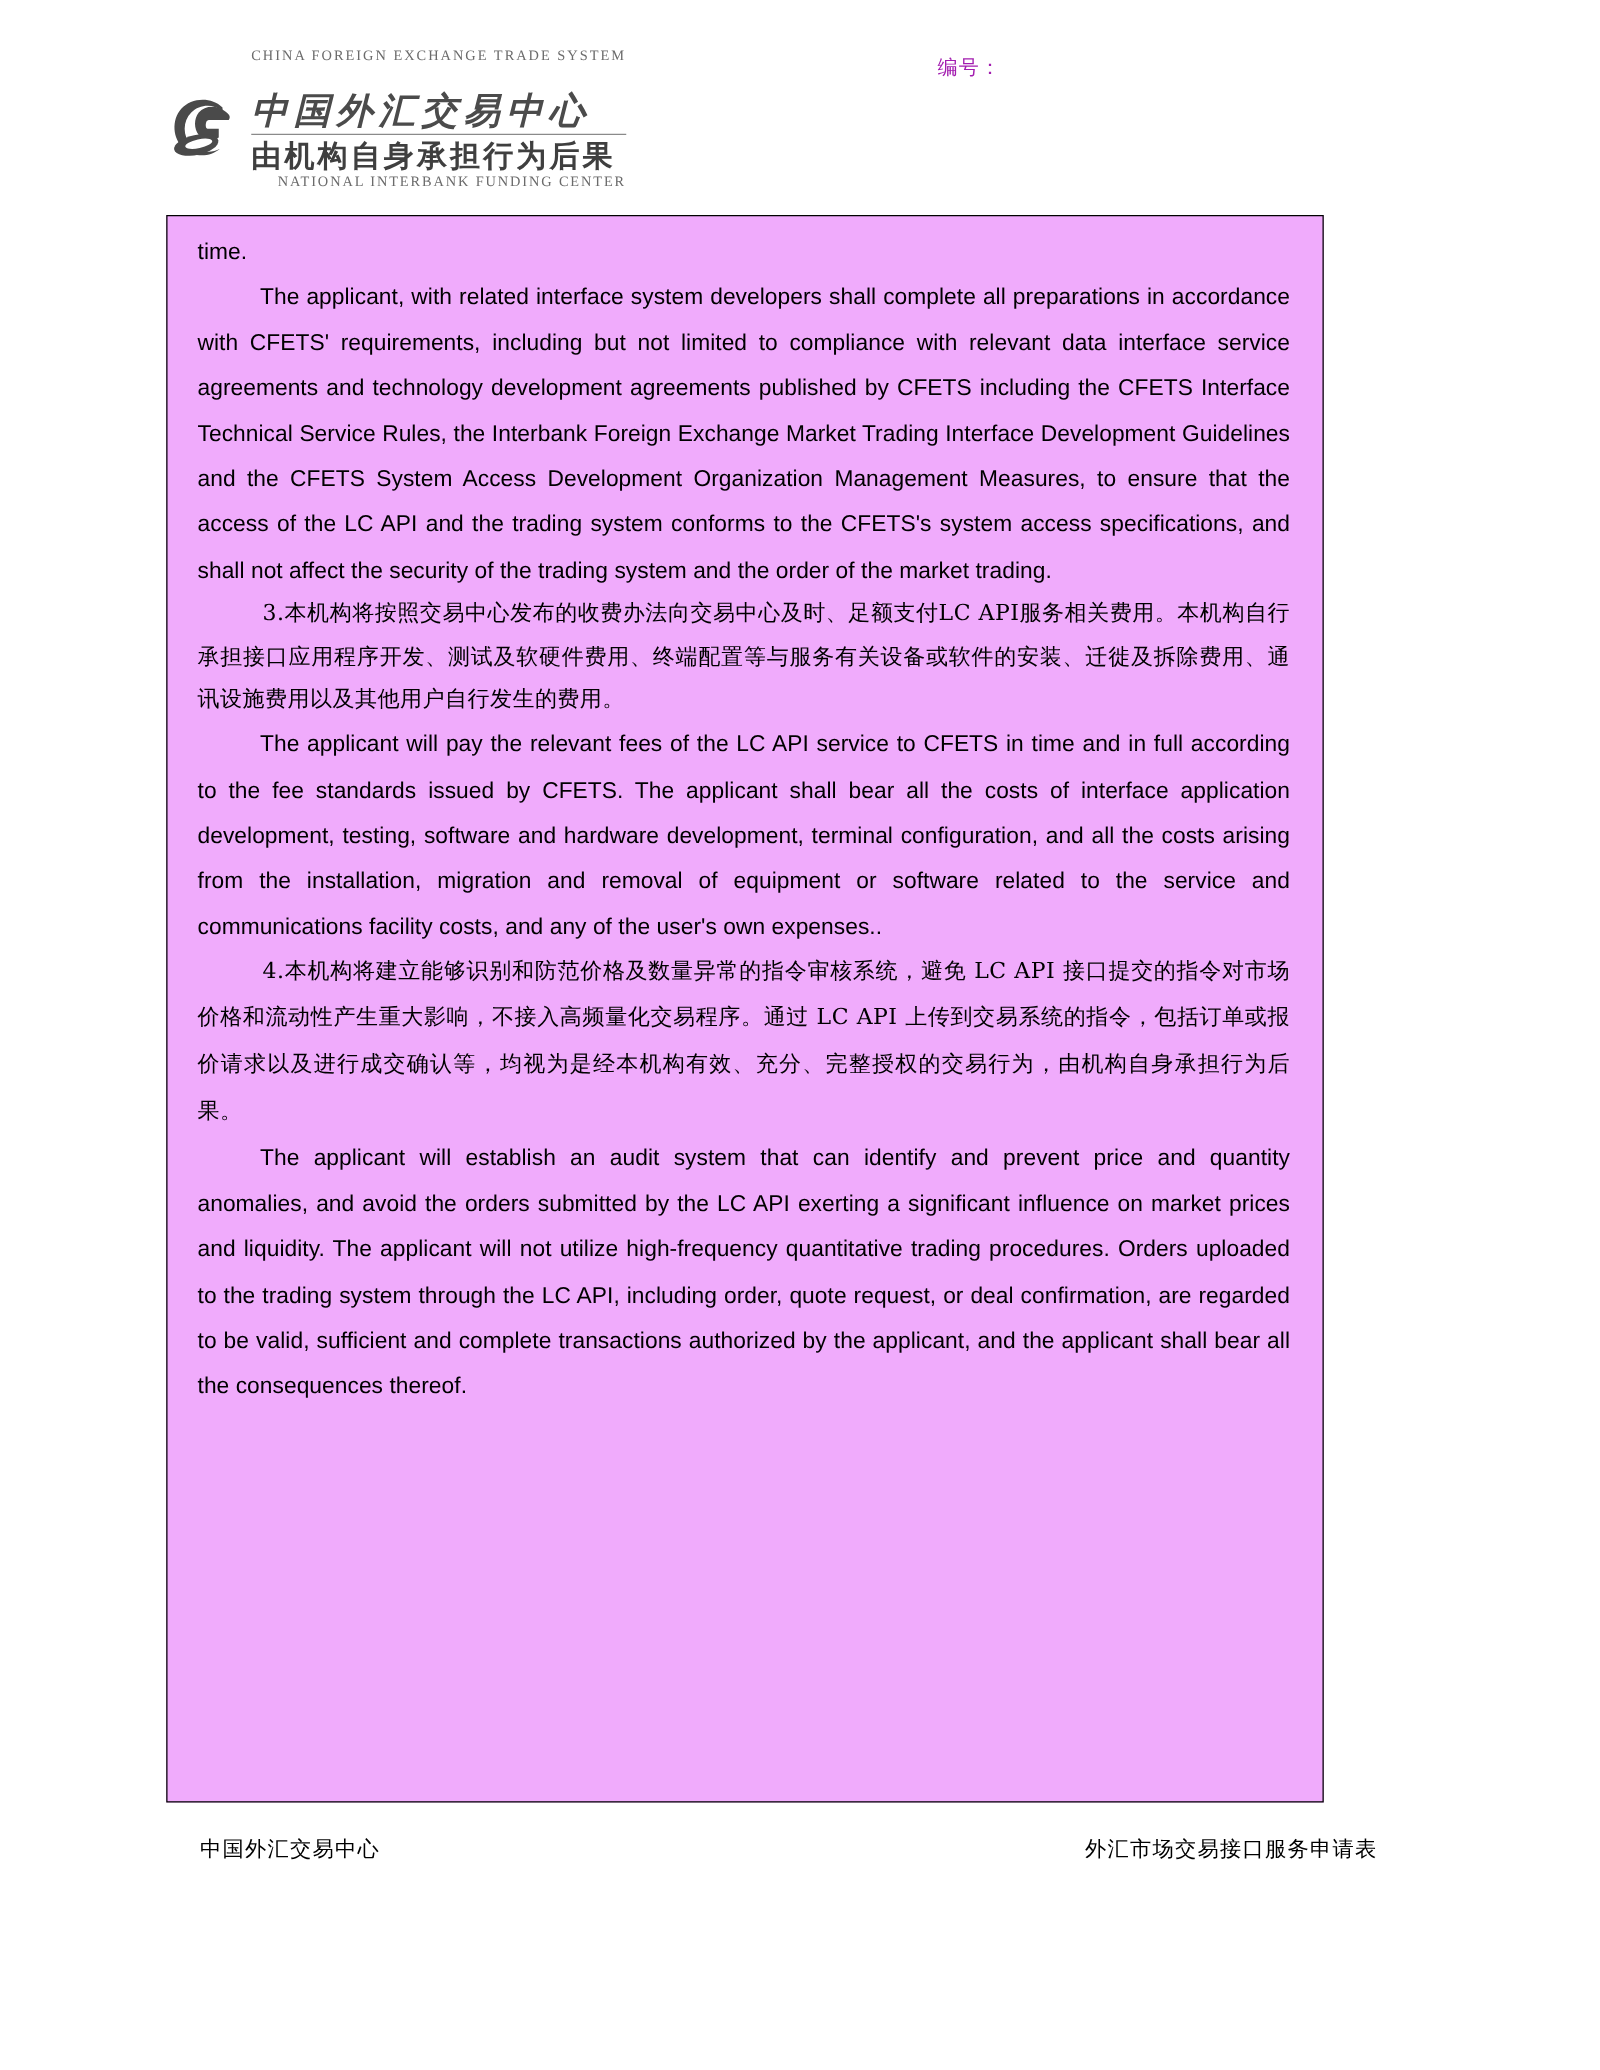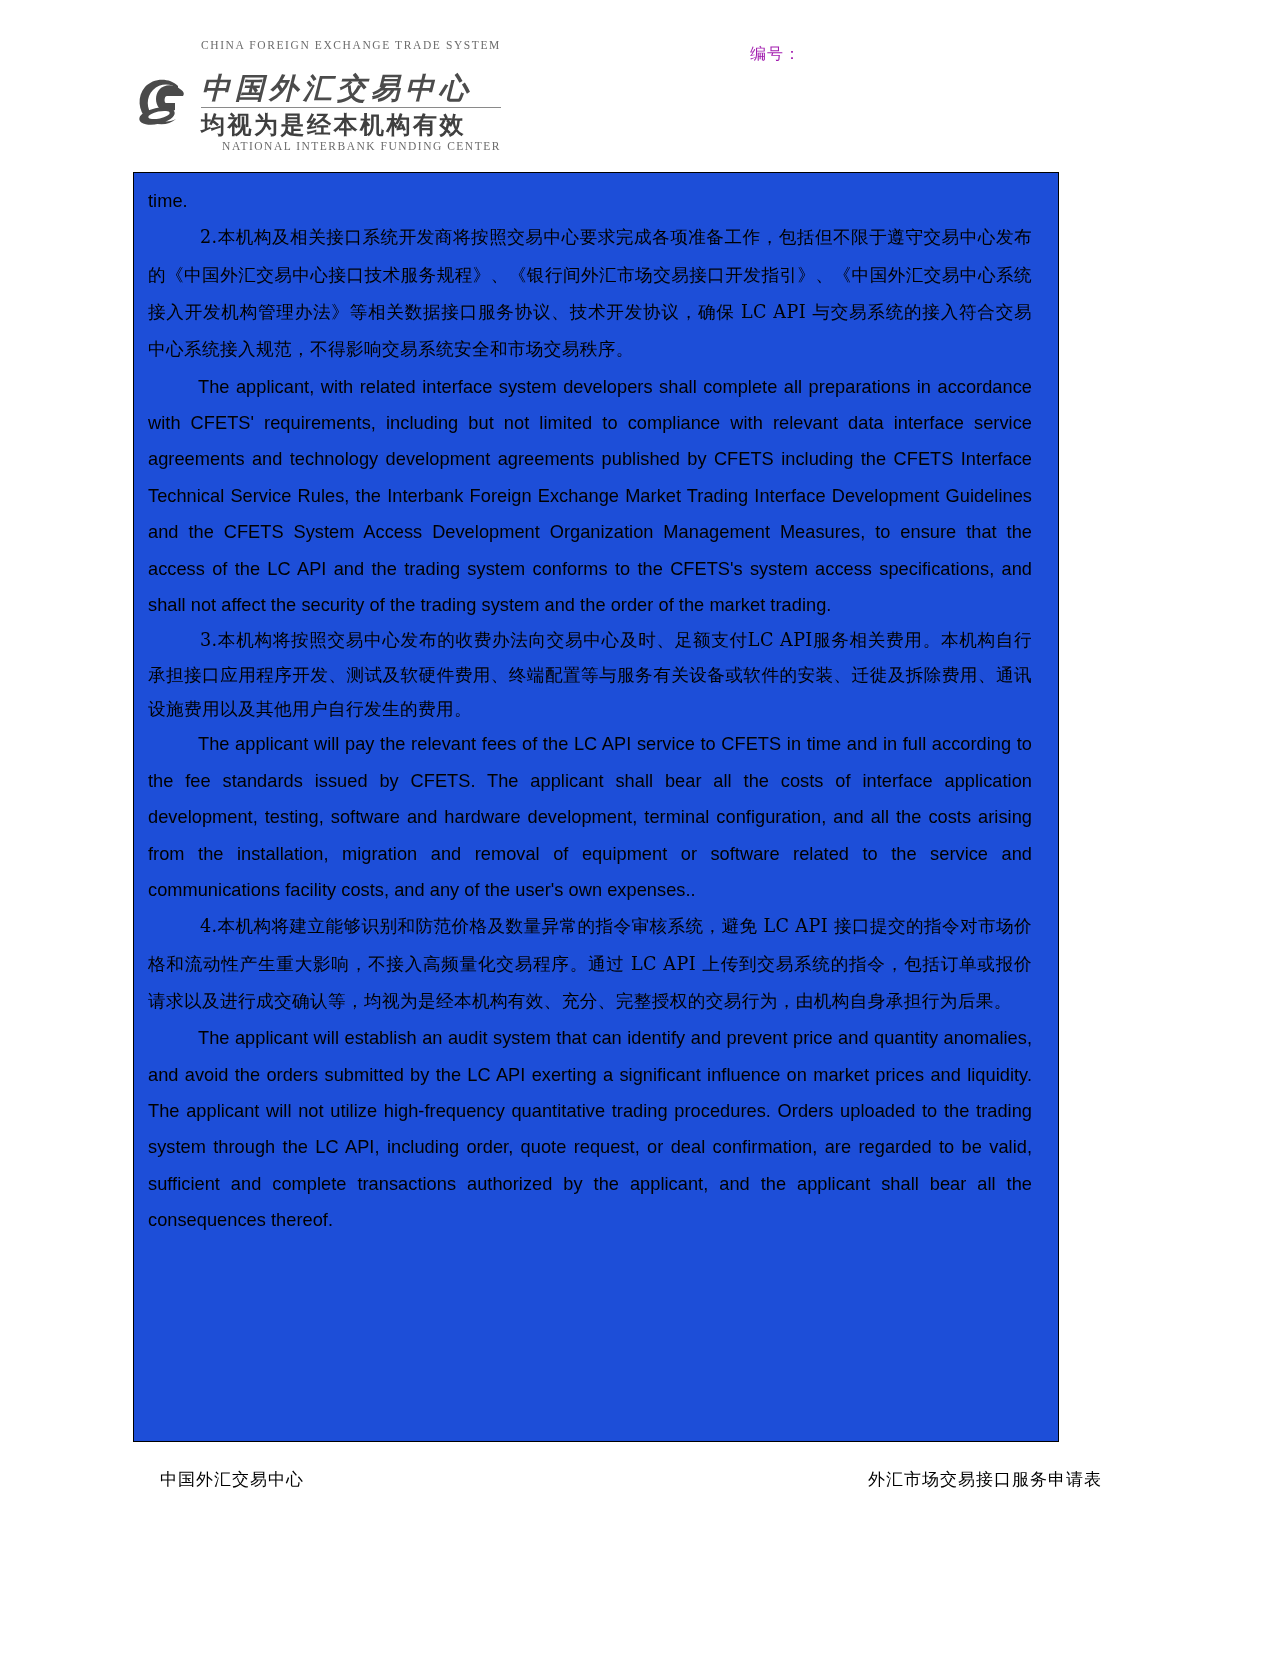--- a/index.html
+++ b/index.html
@@ -117,22 +117,22 @@
   }
 
   
   .content-frame {
     position: absolute;
     left: 133px;
     top: 172px;
     width: 926px;
     height: 1270px;
     border: 1.5px solid #000000;
-    padding: 10px 26px 10px 14px;
-    background: #1d4ed8;
+    padding: 10px 26px 10px 24px;
+    background: #f0abfc;
   }
 
   .para {
     margin: 0;
     font-size: 17.6px;
   }
 
   
   .cn {
     font-family: "DejaVu Serif", "Liberation Serif", serif;
@@ -218,33 +218,32 @@
           <path d="M47 16 C41 11, 31 11, 26 17 C22 22, 22 30, 26 35 C30 39, 37 40, 42 37 L42 30 L33 30 C31 30, 31 23, 34 23 L50 23 C52 20, 50 18, 47 16 Z" fill="#4a4a4a"></path>
           <ellipse cx="24" cy="43" rx="18" ry="8" transform="rotate(-12 24 43)" fill="#4a4a4a"></ellipse>
           <ellipse cx="26" cy="42" rx="11" ry="3.5" transform="rotate(-12 26 42)" fill="#ffffff"></ellipse>
         </svg>
       </div>
 
       <div class="logo-text">
         <div class="logo-en-top">CHINA FOREIGN EXCHANGE TRADE SYSTEM</div>
         <div class="logo-cn-1">中国外汇交易中心</div>
         <div class="logo-rule"></div>
-        <div class="logo-cn-2">均视为是经本机构有效</div>
+        <div class="logo-cn-2">由机构自身承担行为后果</div>
         <div class="logo-en-bot">NATIONAL INTERBANK FUNDING CENTER</div>
       </div>
     </div>
 
     <div class="header-serial">编号：</div>
   </div>
 
   <div class="content-frame">
 
     <p class="para en en-first">time.</p>
 
-    <p class="para cn"><span class="indent"></span><span>2.</span><span>本机构及相关接口系统开发商将按照交易中心要求完成各项准备工作，包括但不限于遵守交易中心发布的《中国外汇交易中心接口技术服务规程》、《银行间外汇市场交易接口开发指引》、《中国外汇交易中心系统接入开发机构管理办法》等相关数据接口服务协议、技术开发协议，确保 LC API 与交易系统的接入符合交易中心系统接入规范，不得影响交易系统安全和市场交易秩序。</span></p>
 
     <p class="para en"><span class="indent"></span><span>The applicant, with related interface system developers shall complete all preparations in accordance with CFETS' requirements, including but not limited to compliance with relevant data interface service agreements and technology development agreements published by CFETS including the CFETS Interface Technical Service Rules, the Interbank Foreign Exchange Market Trading Interface Development Guidelines and the CFETS System Access Development Organization Management Measures, to ensure that the access of the LC API and the trading system conforms to the CFETS's system access specifications, and shall not affect the security of the trading system and the order of the market trading.</span></p>
 
     <p class="para cn tight"><span class="indent"></span><span>3.</span><span>本机构将按照交易中心发布的收费办法向交易中心及时、足额支付LC API服务相关费用。本机构自行承担接口应用程序开发、测试及软硬件费用、终端配置等与服务有关设备或软件的安装、迁徙及拆除费用、通讯设施费用以及其他用户自行发生的费用。</span></p>
 
     <p class="para en"><span class="indent"></span><span>The applicant will pay the relevant fees of the LC API service to CFETS in time and in full according to the fee standards issued by CFETS. The applicant shall bear all the costs of interface application development, testing, software and hardware development, terminal configuration, and all the costs arising from the installation, migration and removal of equipment or software related to the service and communications facility costs, and any of the user's own expenses..</span></p>
 
     <p class="para cn"><span class="indent"></span><span>4.</span><span>本机构将建立能够识别和防范价格及数量异常的指令审核系统，避免 LC API 接口提交的指令对市场价格和流动性产生重大影响，不接入高频量化交易程序。通过 LC API 上传到交易系统的指令，包括订单或报价请求以及进行成交确认等，均视为是经本机构有效、充分、完整授权的交易行为，由机构自身承担行为后果。</span></p>
 
     <p class="para en"><span class="indent"></span><span>The applicant will establish an audit system that can identify and prevent price and quantity anomalies, and avoid the orders submitted by the LC API exerting a significant influence on market prices and liquidity. The applicant will not utilize high-frequency quantitative trading procedures. Orders uploaded to the trading system through the LC API, including order, quote request, or deal confirmation, are regarded to be valid, sufficient and complete transactions authorized by the applicant, and the applicant shall bear all the consequences thereof.</span></p>

